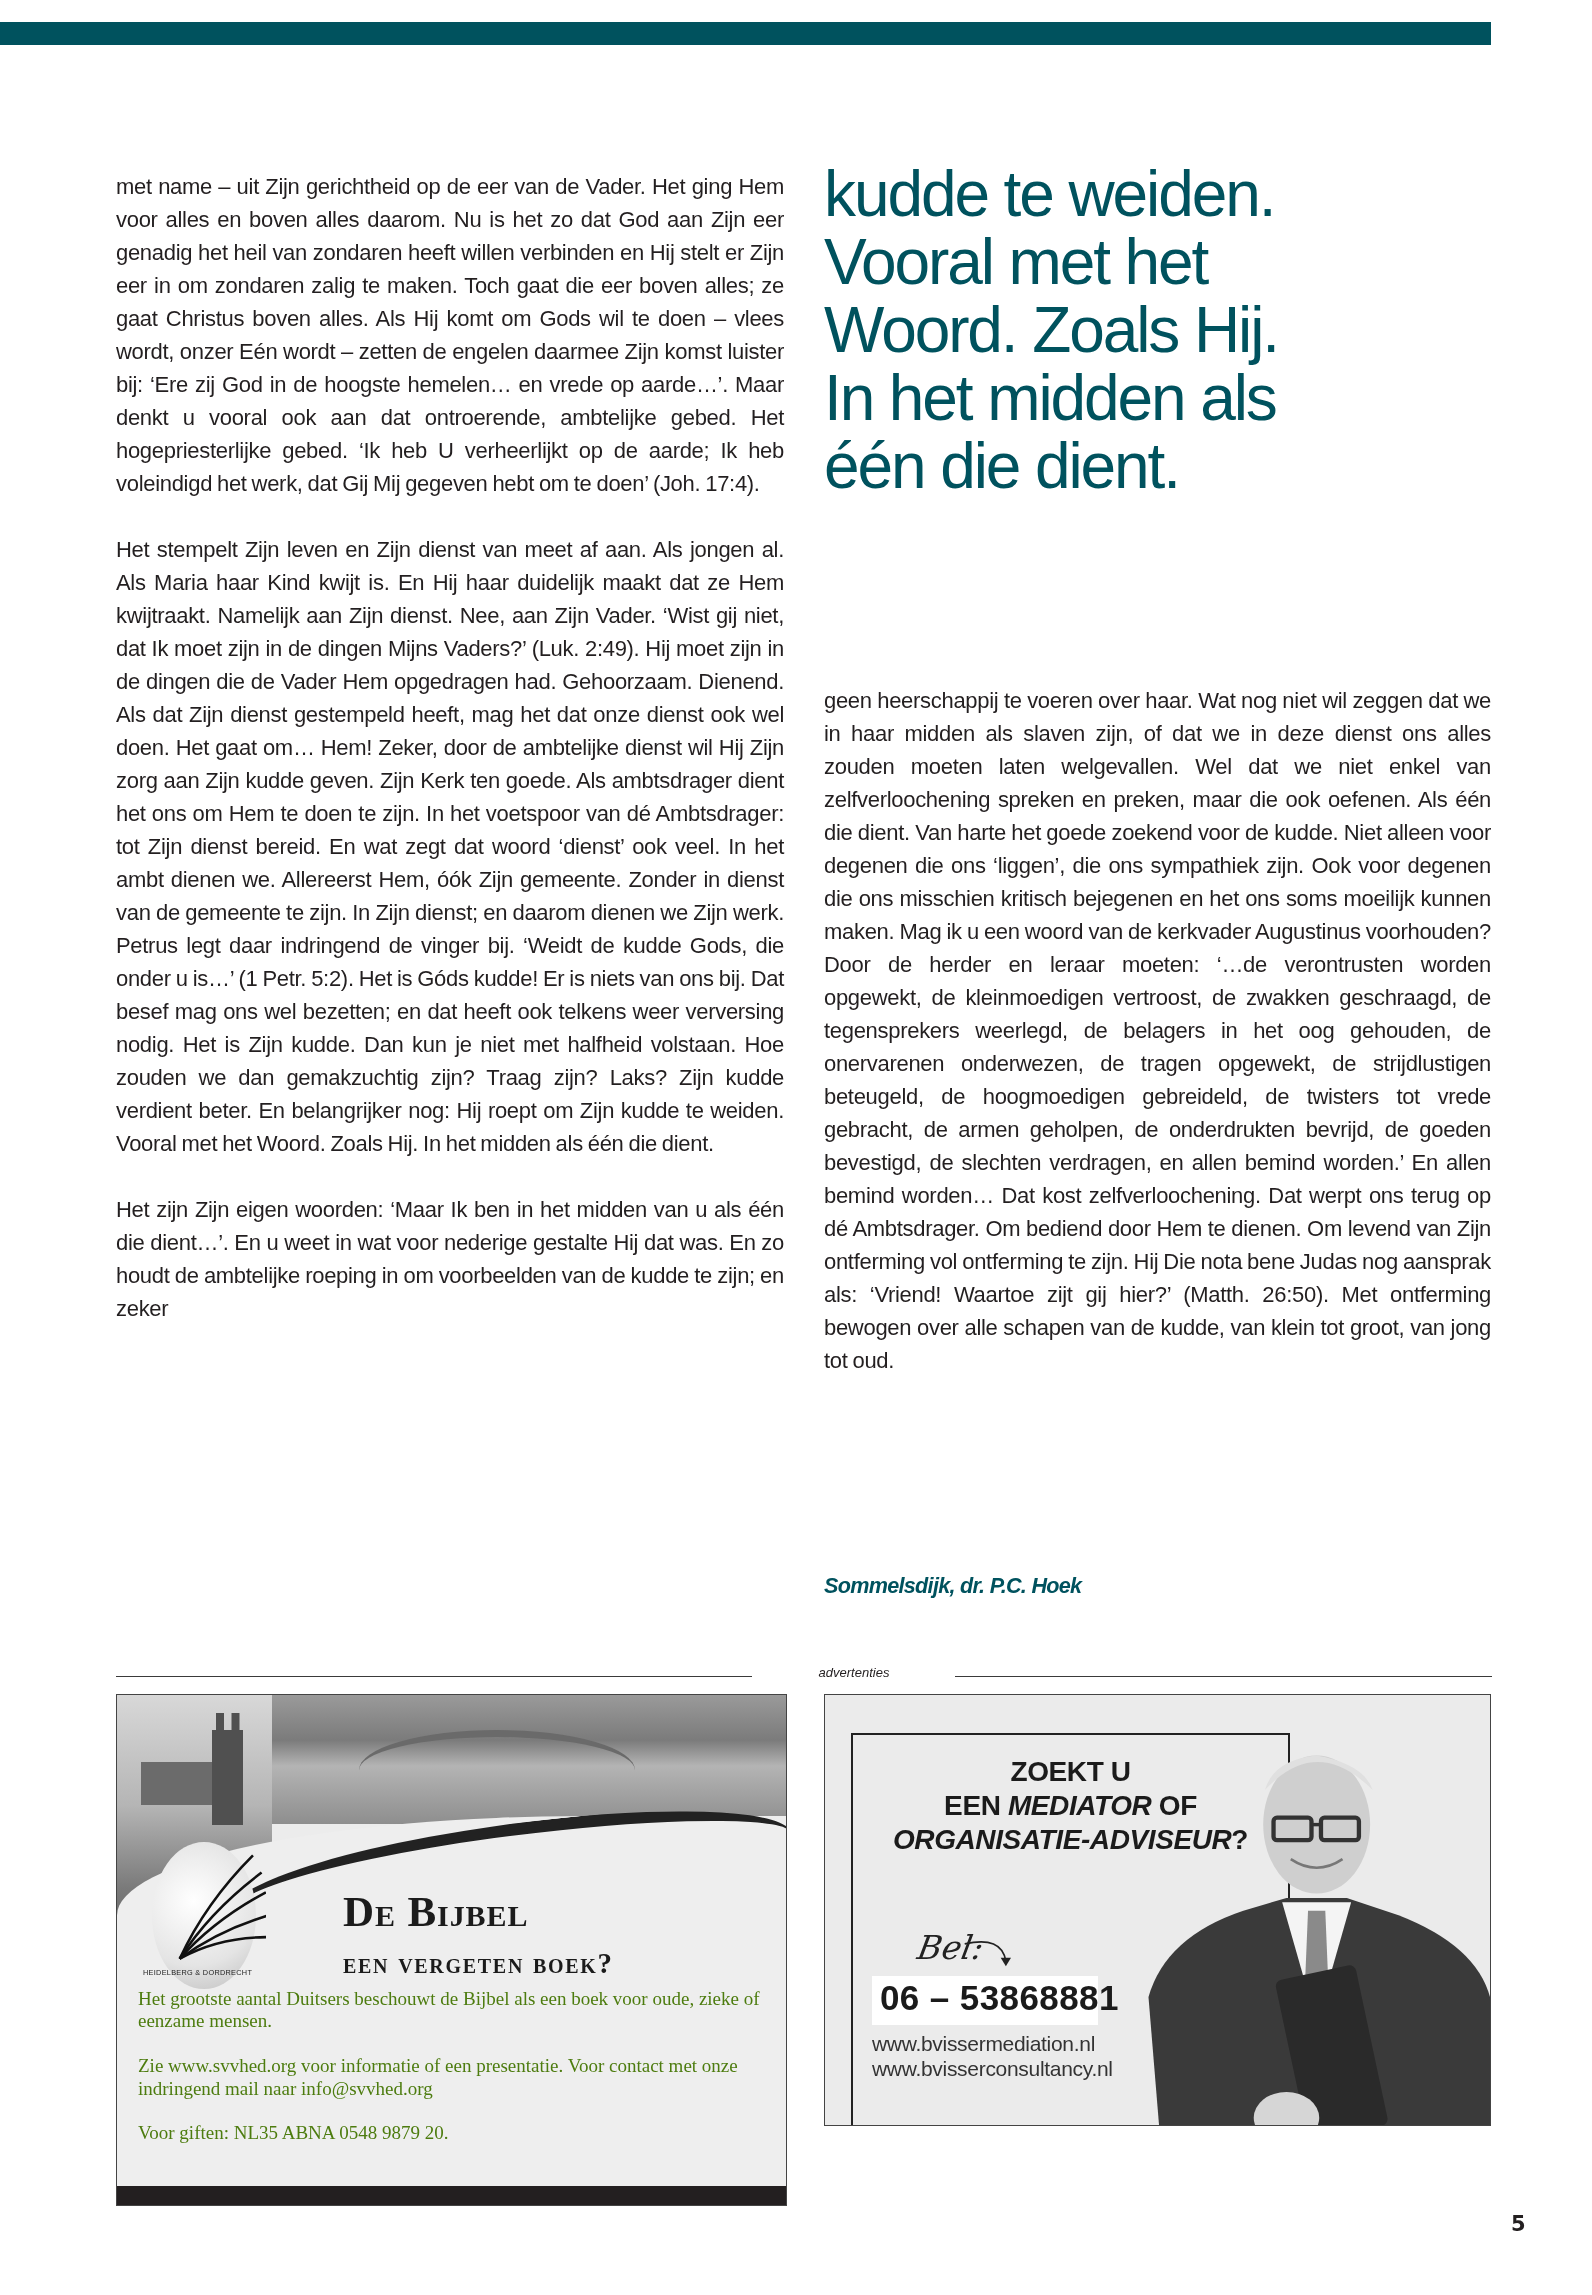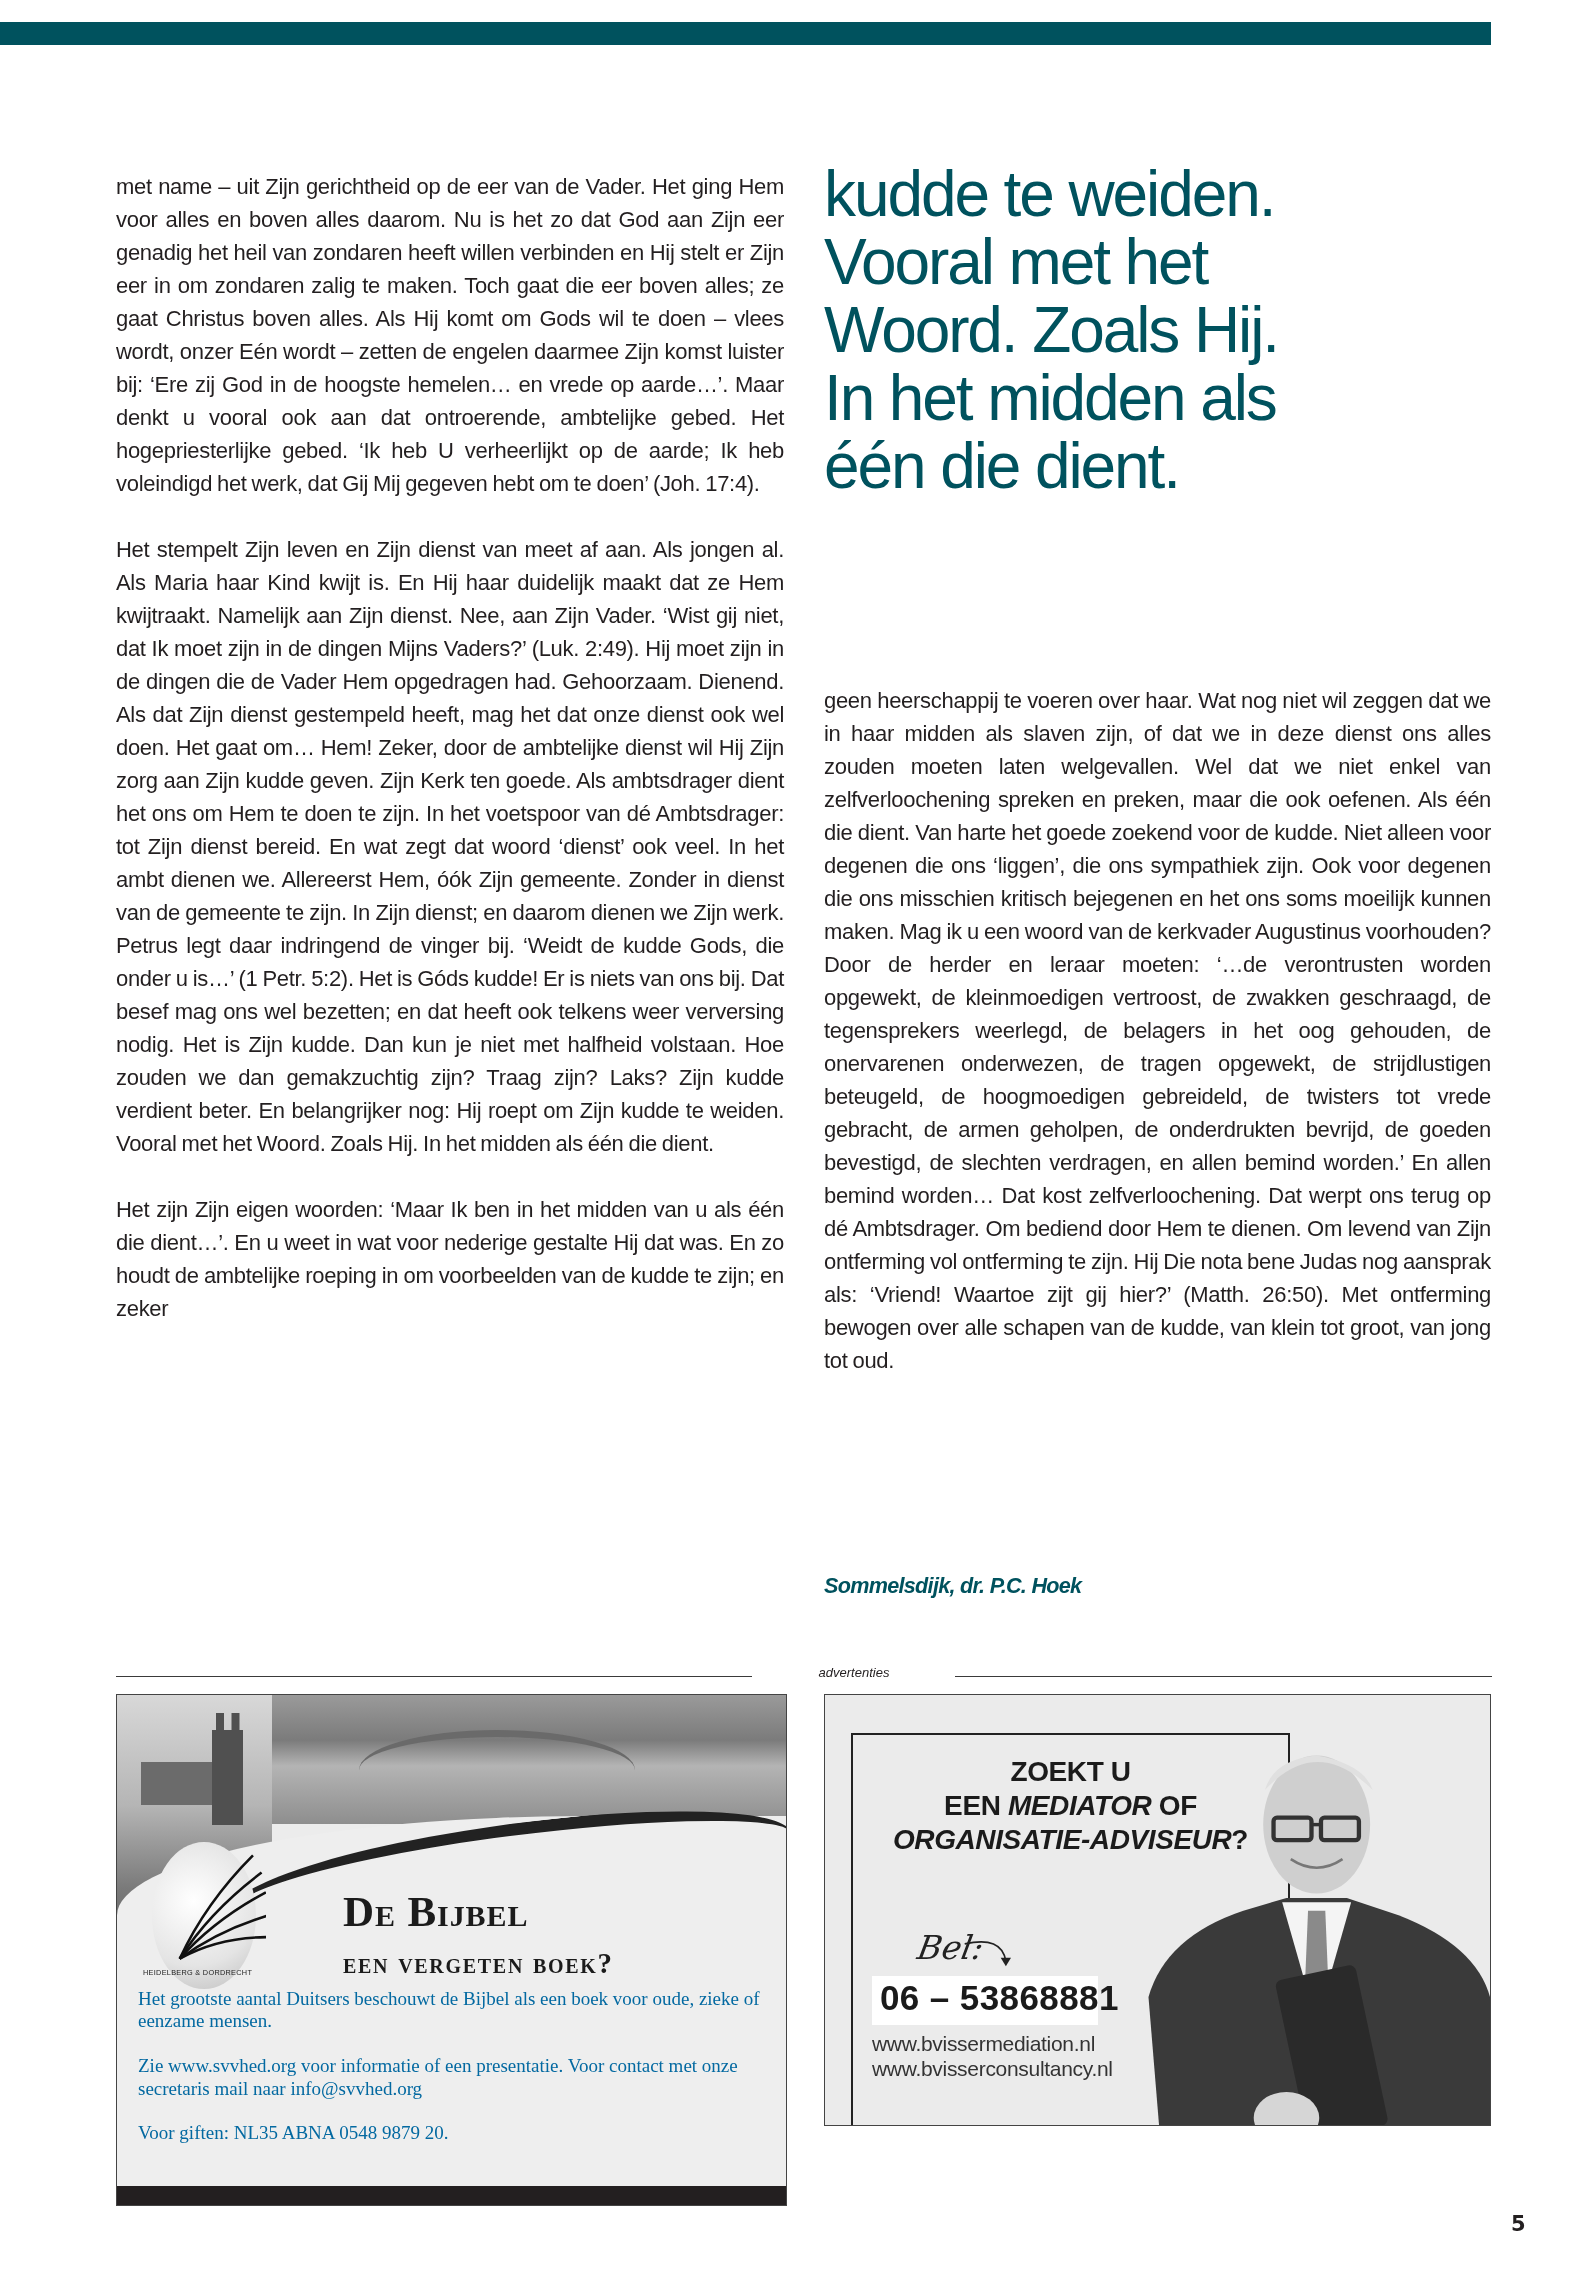--- a/index.html
+++ b/index.html
@@ -28,21 +28,21 @@
   .ad-left .tower::before { content:""; position:absolute; left:3.5px; top:-17.3px; width:8.6px; height:17.3px; background:#505050; box-shadow:15.5px 0 0 #505050; }
   .ad-left .church { position:absolute; left:24px; top:67px; width:78px; height:43px; background:#6b6b6b; }
   .ad-left .sheet { position:absolute; left:0; top:121px; width:673px; height:397px; background:#eeeeee; border-radius:70% 0 0 0 / 25% 0 0 0; }
   .ad-left .swoosh { position:absolute; left:104px; top:129px; width:570px; height:52px; border-top:12px solid #222; border-radius:60% 40% 0 0 / 100% 60% 0 0; transform:rotate(-6deg); }
   .ad-left .logo { position:absolute; left:35px; top:147px; width:104px; height:147px; border-radius:50%; background:radial-gradient(circle at 40% 40%, #ffffff 0%, #e4e4e4 60%, #bdbdbd 100%); }
   .ad-left .logo .fan { position:absolute; left:19px; top:8.6px; width:95px; height:112px; }
   .ad-left .logo-caption { position:absolute; left:26px; top:273px; width:129px; font-size:7.3px; letter-spacing:0.3px; color:#222; }
   .ad-left .headline { position:absolute; left:226px; top:192px; font-family:"Liberation Serif", serif; font-weight:bold; color:#1b1b1b; }
   .ad-left .h1 { font-size:43px; letter-spacing:0.9px; font-variant:small-caps; line-height:50px; }
   .ad-left .h2 { font-size:29px; letter-spacing:1.7px; font-variant:small-caps; margin-left:0; line-height:52px; }
-  .ad-left .body { position:absolute; left:21px; top:293px; width:630px; font-family:"Liberation Serif", serif; font-size:19px; line-height:22.4px; color:#0369a1; }
+  .ad-left .body { position:absolute; left:21px; top:293px; width:630px; font-family:"Liberation Serif", serif; font-size:19px; line-height:22.4px; color:#4d7c0f; }
   .ad-left .body p { margin:0 0 22.4px 0; }
   .ad-left .footer-bar { position:absolute; left:0; bottom:0; width:100%; height:19px; background:#231f20; }
 
   
   .ad-right { position:absolute; left:824px; top:1694px; width:667px; height:432px; border:1.7px solid #444; box-sizing:border-box; background:#ebebeb; overflow:hidden; }
   .ad-right .frame { position:absolute; left:26px; top:38px; width:439px; height:451px; border:2.6px solid #222; box-sizing:border-box; }
   .ad-right .title { position:absolute; left:26px; top:60px; width:439px; text-align:center; font-family:"Liberation Sans", sans-serif; font-weight:bold; font-size:28px; line-height:34px; color:#1b1b1b; letter-spacing:-0.4px; }
   .ad-right .title em { }
   .ad-right .bel { position:absolute; left:93px; top:233px; font-family:"DejaVu Serif", serif; font-style:italic; font-size:33px; color:#222; transform:skewX(-10deg); }
   .ad-right .bel-arrow { position:absolute; left:138px; top:240px; width:60px; height:35px; }
@@ -103,21 +103,21 @@
       <path d="M10 125 Q55 100 112 100" stroke="#111" stroke-width="3" fill="none"></path>
     </svg>
   </div>
   <div class="logo-caption">HEIDELBERG &amp; DORDRECHT</div>
   <div class="headline">
     <div class="h1">De Bijbel</div>
     <div class="h2">een vergeten boek?</div>
   </div>
   <div class="body">
     <p>Het grootste aantal Duitsers beschouwt de Bijbel als een boek voor oude, zieke of eenzame mensen.</p>
-    <p>Zie www.svvhed.org voor informatie of een presentatie. Voor contact met onze secretaris mail naar info@svvhed.org</p>
+    <p>Zie www.svvhed.org voor informatie of een presentatie. Voor contact met onze indringend mail naar info@svvhed.org</p>
     <p>Voor giften: NL35 ABNA 0548 9879 20.</p>
   </div>
   <div class="footer-bar"></div>
 </div>
 
 <div class="ad-right">
   <div class="frame"></div>
   <div class="title">
     <div>ZOEKT U</div>
     <div><span>EEN </span><em>MEDIATOR</em><span> OF</span></div>

